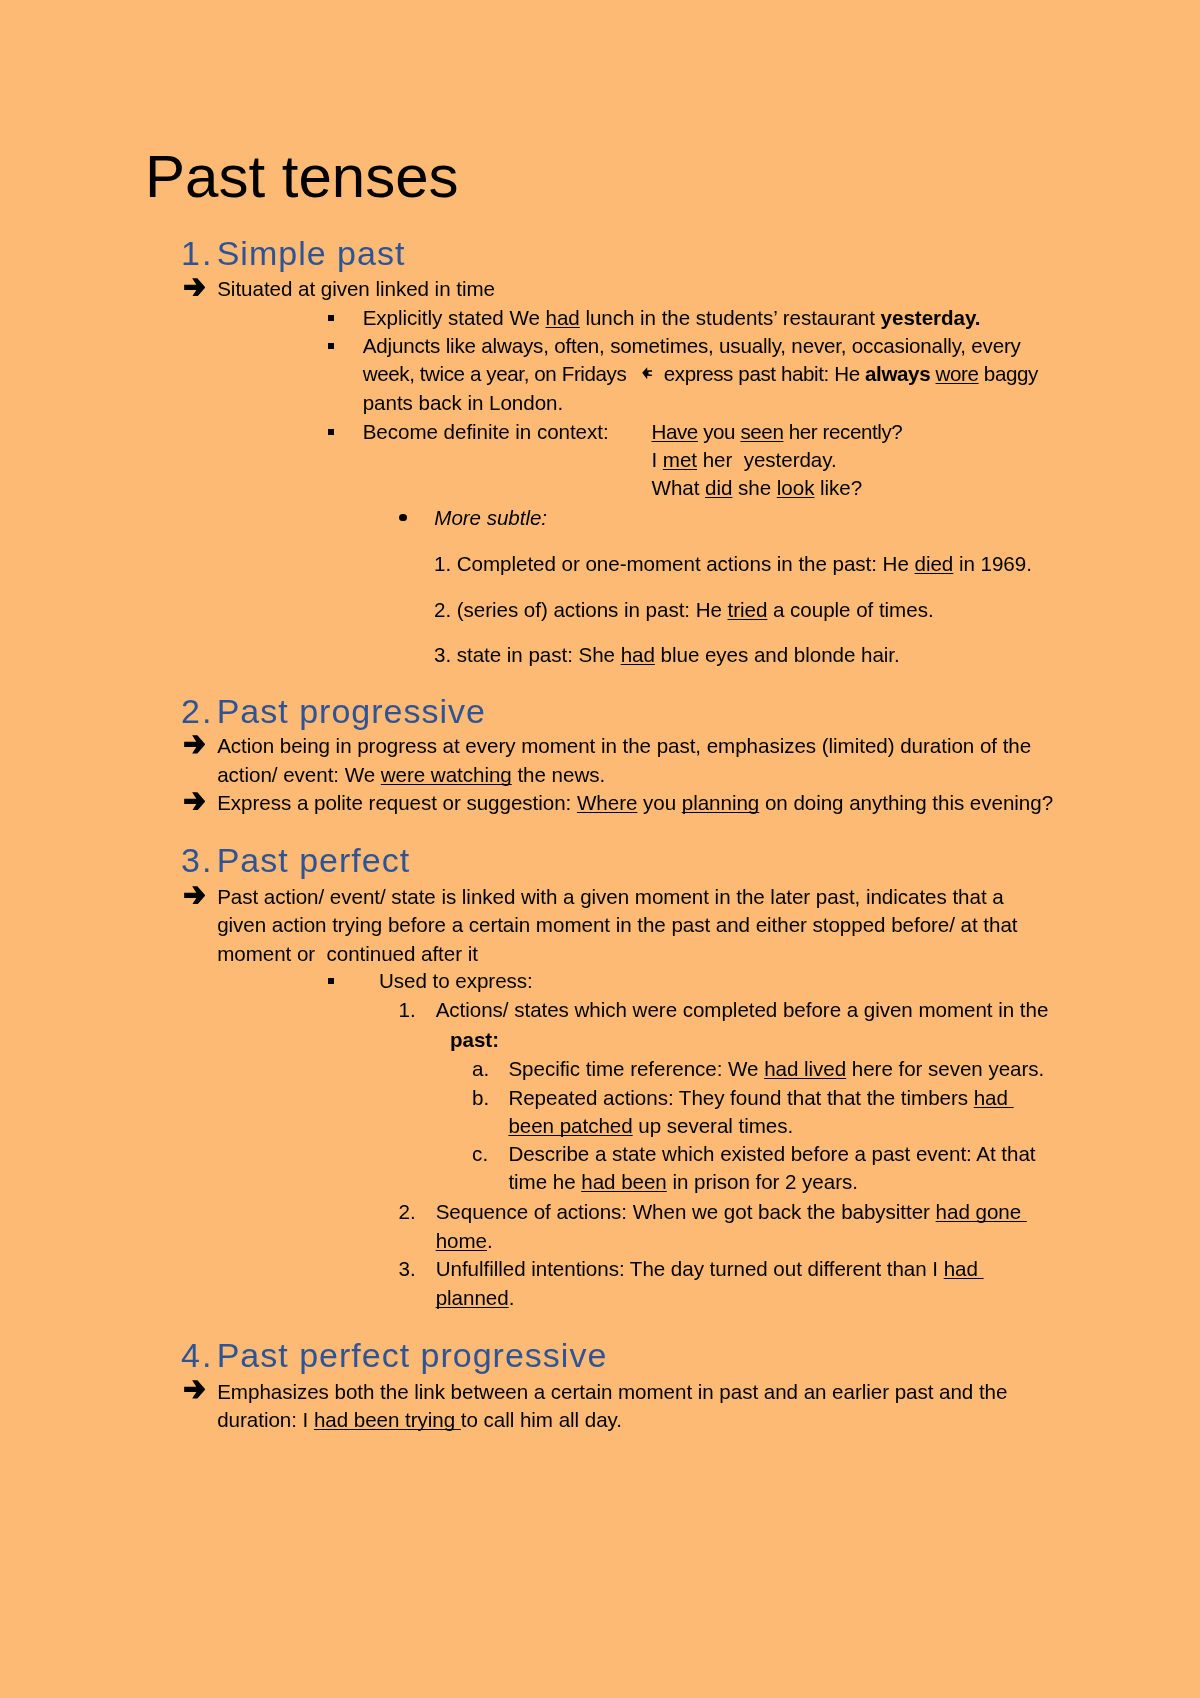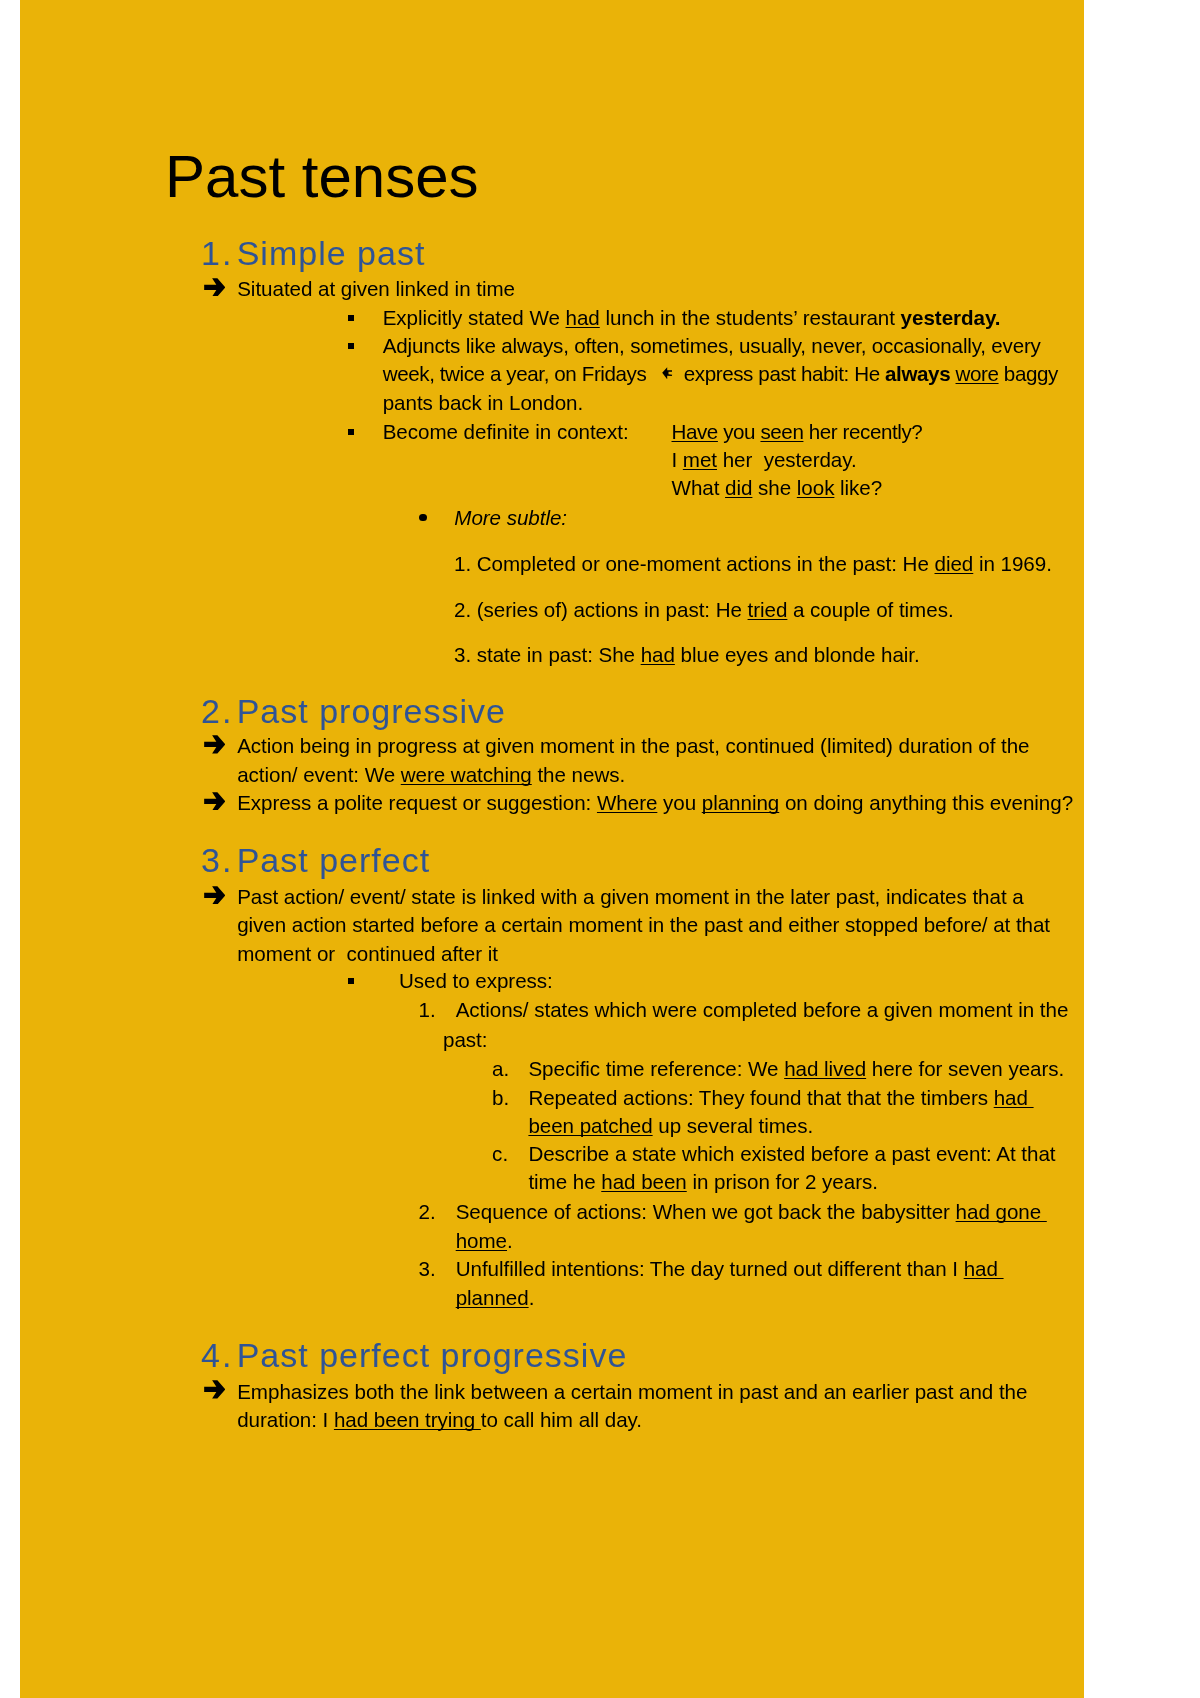--- a/index.html
+++ b/index.html
@@ -1,19 +1,19 @@
 <!DOCTYPE html>
 <html><head>
 <meta charset="utf-8">
 <style>
 html,body{margin:0;padding:0;background:#ffffff;}
 body{width:1200px;height:1698px;overflow:hidden;
      font-family:"Liberation Sans",sans-serif;color:#000000;
      -webkit-font-smoothing:antialiased;}
-.page{position:relative;width:1064px;height:1698px;background:#eab308;overflow:hidden;margin-left:20px;}
+.page{position:relative;width:1200px;height:1698px;background:#fdba74;overflow:hidden;}
 
 .doc-title{position:absolute;font-size:60px;line-height:1;white-space:pre;font-weight:400;transform:translateZ(0);}
 .sec-head{position:absolute;color:#2F5496;font-size:34px;line-height:1;white-space:pre;font-weight:400;letter-spacing:1.0px;transform:translateZ(0);}
 .tline{position:absolute;font-size:20.6px;line-height:1;white-space:pre;letter-spacing:-0.05px;transform:translateZ(0);}
 .mk{position:absolute;font-size:20.6px;line-height:1;white-space:pre;transform:translateZ(0);}
 .bul-arrow{position:absolute;}
 .bul-square{position:absolute;background:#000000;}
 .bul-dot{position:absolute;border-radius:50%;background:#000000;}
 u{text-underline-offset:2.2px;text-decoration-thickness:1.3px;text-decoration-skip-ink:none;}
 b{font-weight:700;}
@@ -49,42 +49,42 @@
       <div class="tline" style="left: 434.3px; top: 508.334px; font-style: italic;"><span>More subtle:</span></div>
       <div class="tline" style="left: 434px; top: 553.834px;"><span>1. Completed or one-moment actions in the past: He </span><u>died</u><span> in 1969.</span></div>
       <div class="tline" style="left: 434px; top: 599.834px;"><span>2. (series of) actions in past: He </span><u>tried</u><span> a couple of times.</span></div>
       <div class="tline" style="left: 434px; top: 645.434px;"><span>3. state in past: She </span><u>had</u><span> blue eyes and blonde hair.</span></div>
       <div class="sec-head" style="left: 181px; top: 693.568px;"><span style="letter-spacing:2px">2.</span><span style="position:absolute;left:35.69999999999999px;top:0">Past progressive</span></div>
       <span class="bul-arrow" style="left: 183.5px; top: 734px;">
         <svg width="21.5" height="19.5" viewBox="0 0 20.2 18.6" style="display:block">
           <path d="M0 7.5 L11.6 7.5 L7.6 1.2 L12.6 1.2 L20.2 10.0 L12.6 18.6 L7.6 18.6 L11.6 12.4 L0 12.4 Z" fill="#000000"></path>
         </svg>
       </span>
-      <div class="tline" style="left: 217.2px; top: 736.234px;"><span>Action being in progress at given moment in the past, continued (limited) duration of the</span></div>
+      <div class="tline" style="left: 217.2px; top: 736.234px;"><span>Action being in progress at every moment in the past, emphasizes (limited) duration of the</span></div>
       <div class="tline" style="left: 217.2px; top: 764.734px;"><span>action/ event: We </span><u>were watching</u><span> the news.</span></div>
       <span class="bul-arrow" style="left: 183.5px; top: 790.6px;">
         <svg width="21.5" height="19.5" viewBox="0 0 20.2 18.6" style="display:block">
           <path d="M0 7.5 L11.6 7.5 L7.6 1.2 L12.6 1.2 L20.2 10.0 L12.6 18.6 L7.6 18.6 L11.6 12.4 L0 12.4 Z" fill="#000000"></path>
         </svg>
       </span>
       <div class="tline" style="left: 217.2px; top: 792.834px;"><span>Express a polite request or suggestion: </span><u>Where</u><span> you </span><u>planning</u><span> on doing anything this evening?</span></div>
       <div class="sec-head" style="left: 181px; top: 843.068px;"><span style="letter-spacing:2px">3.</span><span style="position:absolute;left:35.69999999999999px;top:0">Past perfect</span></div>
       <span class="bul-arrow" style="left: 183.5px; top: 884.6px;">
         <svg width="21.5" height="19.5" viewBox="0 0 20.2 18.6" style="display:block">
           <path d="M0 7.5 L11.6 7.5 L7.6 1.2 L12.6 1.2 L20.2 10.0 L12.6 18.6 L7.6 18.6 L11.6 12.4 L0 12.4 Z" fill="#000000"></path>
         </svg>
       </span>
       <div class="tline" style="left: 217.2px; top: 886.834px; text-align: right;"><span>Past action/ event/ state is linked with a given moment in the later past, indicates that a</span></div>
-      <div class="tline" style="left: 217.2px; top: 915.134px;"><span>given action started before a certain moment in the past and either stopped before/ at that</span></div>
+      <div class="tline" style="left: 217.2px; top: 915.134px;"><span>given action trying before a certain moment in the past and either stopped before/ at that</span></div>
       <div class="tline" style="left: 217.2px; top: 943.734px;"><span>moment or  continued after it</span></div>
       <span class="bul-square" style="left: 328.1px; top: 978.1px; width: 6.4px; height: 6.4px;"></span>
       <div class="tline" style="left: 379px; top: 971.134px;"><span>Used to express:</span></div>
       <span class="mk" style="left: 398.5px; top: 1000.33px;">1.</span>
       <div class="tline" style="left: 435.7px; top: 1000.33px;"><span>Actions/ states which were completed before a given moment in the</span></div>
-      <div class="tline" style="left: 423px; top: 1029.83px;"><span>past:</span></div>
+      <div class="tline" style="left: 450px; top: 1029.83px; font-weight: bold;"><span>past:</span></div>
       <span class="mk" style="left: 472.1px; top: 1059.23px;">a.</span>
       <div class="tline" style="left: 508.4px; top: 1059.23px;"><span>Specific time reference: We </span><u>had lived</u><span> here for seven years.</span></div>
       <span class="mk" style="left: 472.1px; top: 1087.83px;">b.</span>
       <div class="tline" style="left: 508.4px; top: 1087.83px;"><span>Repeated actions: They found that that the timbers </span><u>had </u></div>
       <div class="tline" style="left: 508.4px; top: 1115.93px;"><u>been patched</u><span> up several times.</span></div>
       <span class="mk" style="left: 472.1px; top: 1144.13px;">c.</span>
       <div class="tline" style="left: 508.4px; top: 1144.13px;"><span>Describe a state which existed before a past event: At that</span></div>
       <div class="tline" style="left: 508.4px; top: 1171.93px;"><span>time he </span><u>had been</u><span> in prison for 2 years.</span></div>
       <span class="mk" style="left: 398.5px; top: 1202.23px;">2.</span>
       <div class="tline" style="left: 435.7px; top: 1202.23px;"><span>Sequence of actions: When we got back the babysitter </span><u>had gone </u></div>

